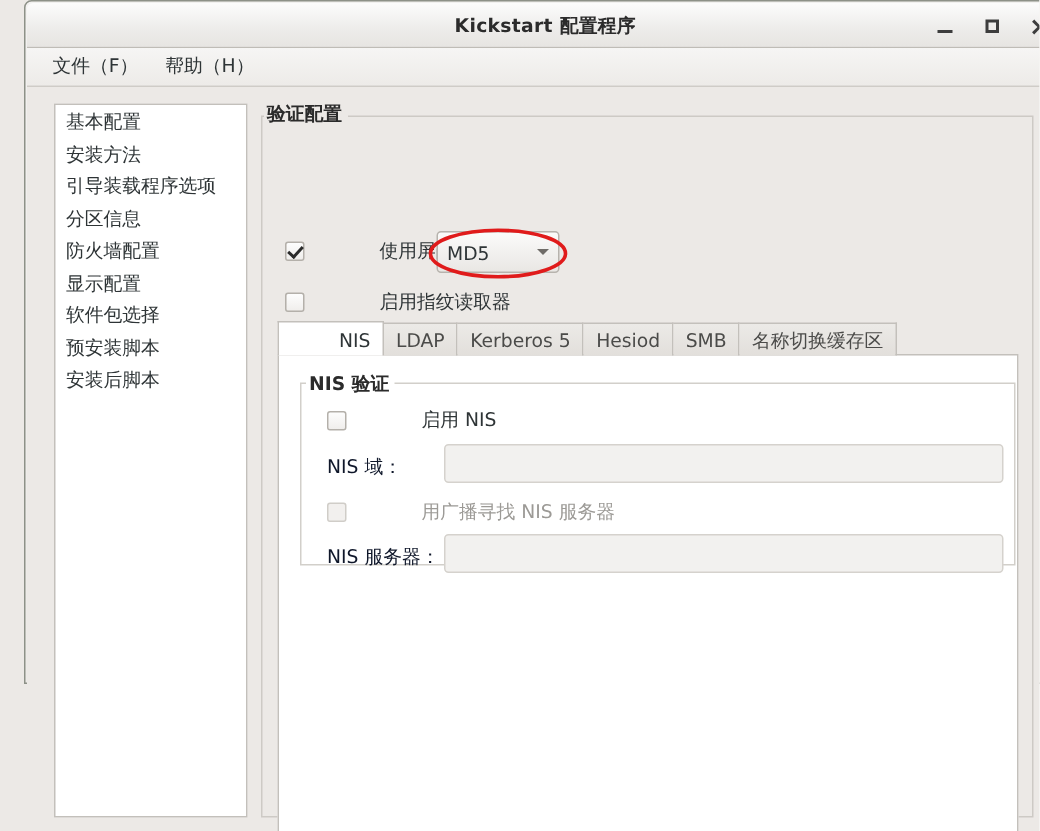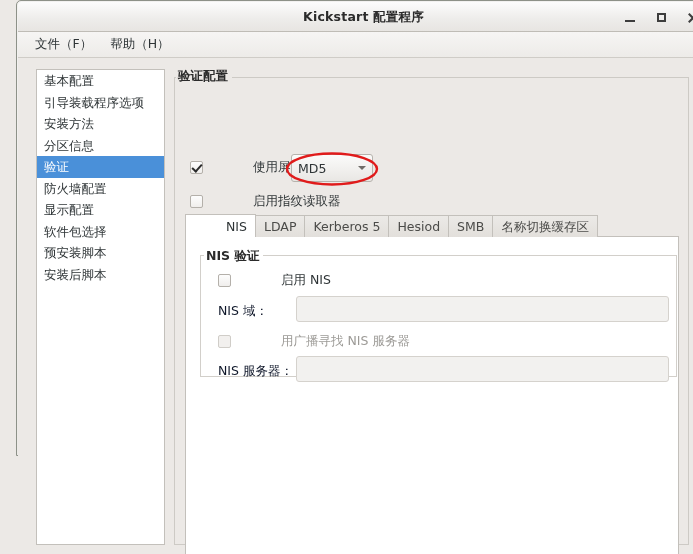--- a/index.html
+++ b/index.html
@@ -337,24 +337,23 @@
 
     <div class="menubar">
       <div class="menu-item">文件（F）</div>
       <div class="menu-item">帮助（H）</div>
     </div>
 
     <div class="content">
 
       <div class="sidebar">
         <div class="side-item">基本配置</div>
+        <div class="side-item">安装方法</div>
         <div class="side-item">引导装载程序选项</div>
-        <div class="side-item">安装方法</div>
         <div class="side-item">分区信息</div>
-        <div class="side-item selected">验证</div>
         <div class="side-item">防火墙配置</div>
         <div class="side-item">显示配置</div>
         <div class="side-item">软件包选择</div>
         <div class="side-item">预安装脚本</div>
         <div class="side-item">安装后脚本</div>
       </div>
 
       <div class="group-outer">
         <div class="group-border"></div>
         <div class="group-legend">验证配置</div>

